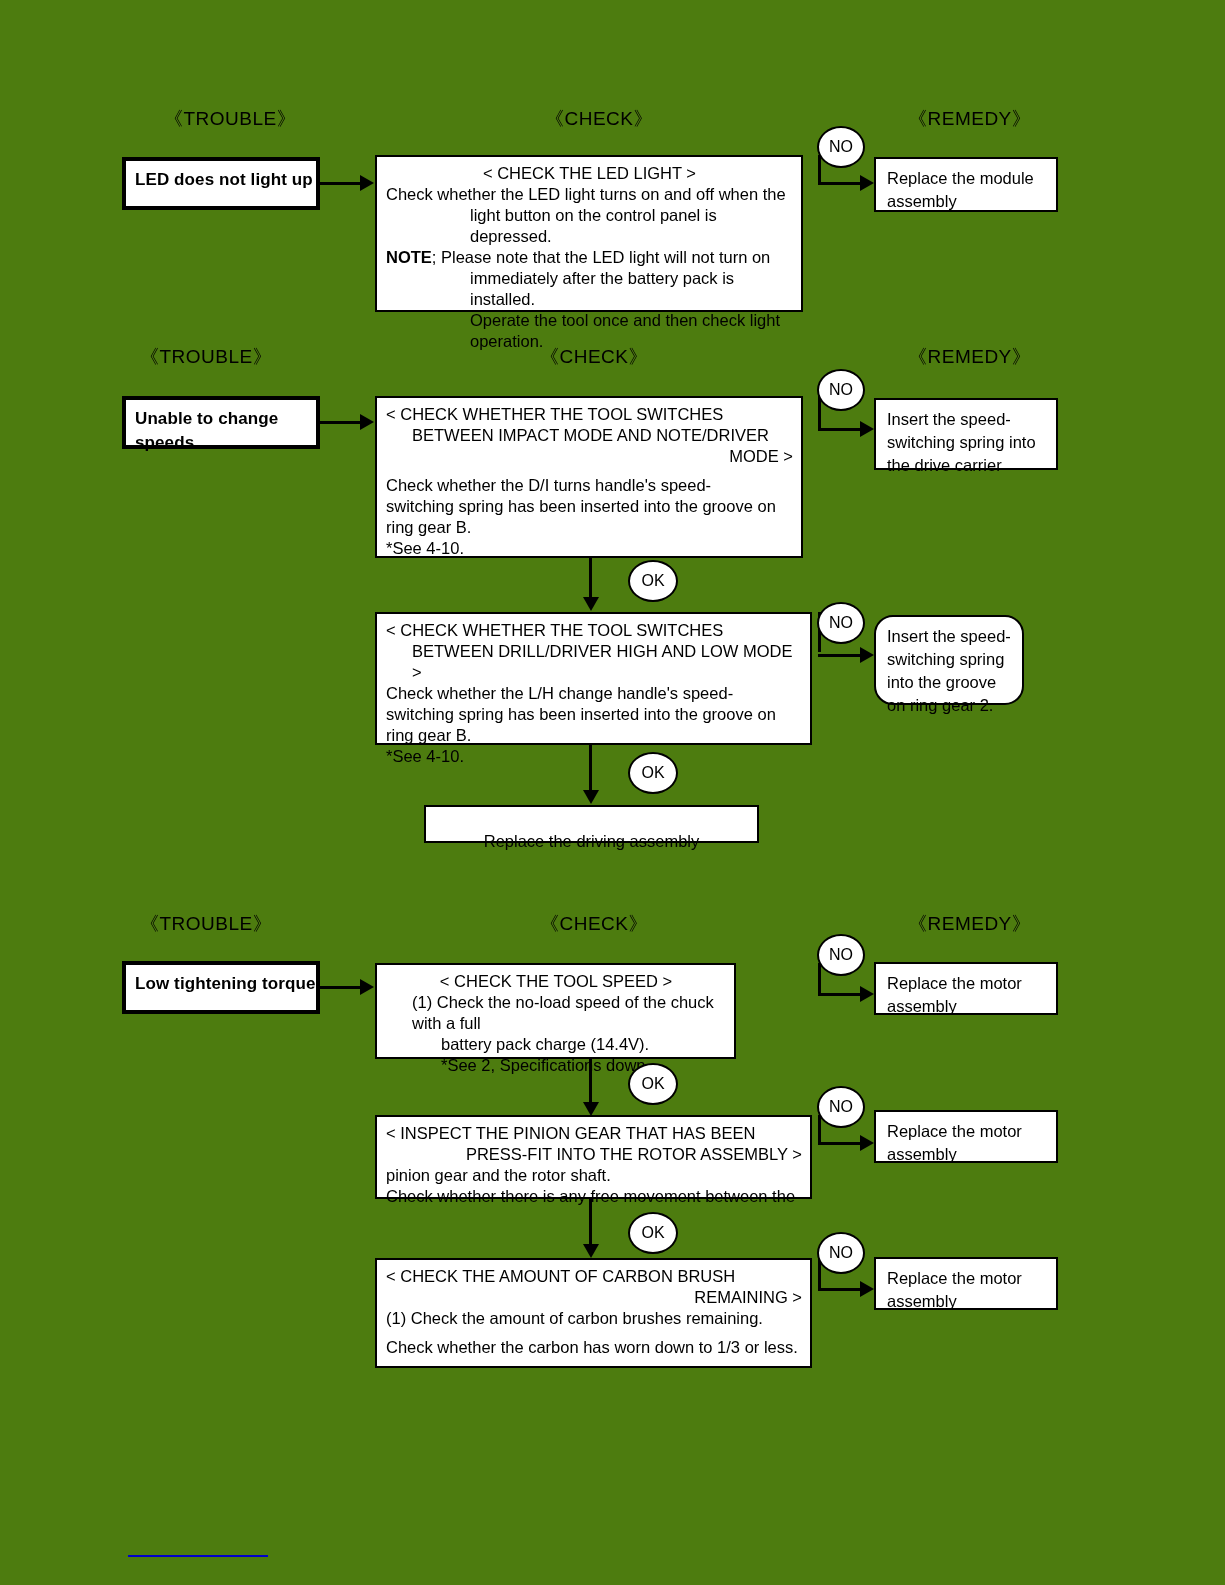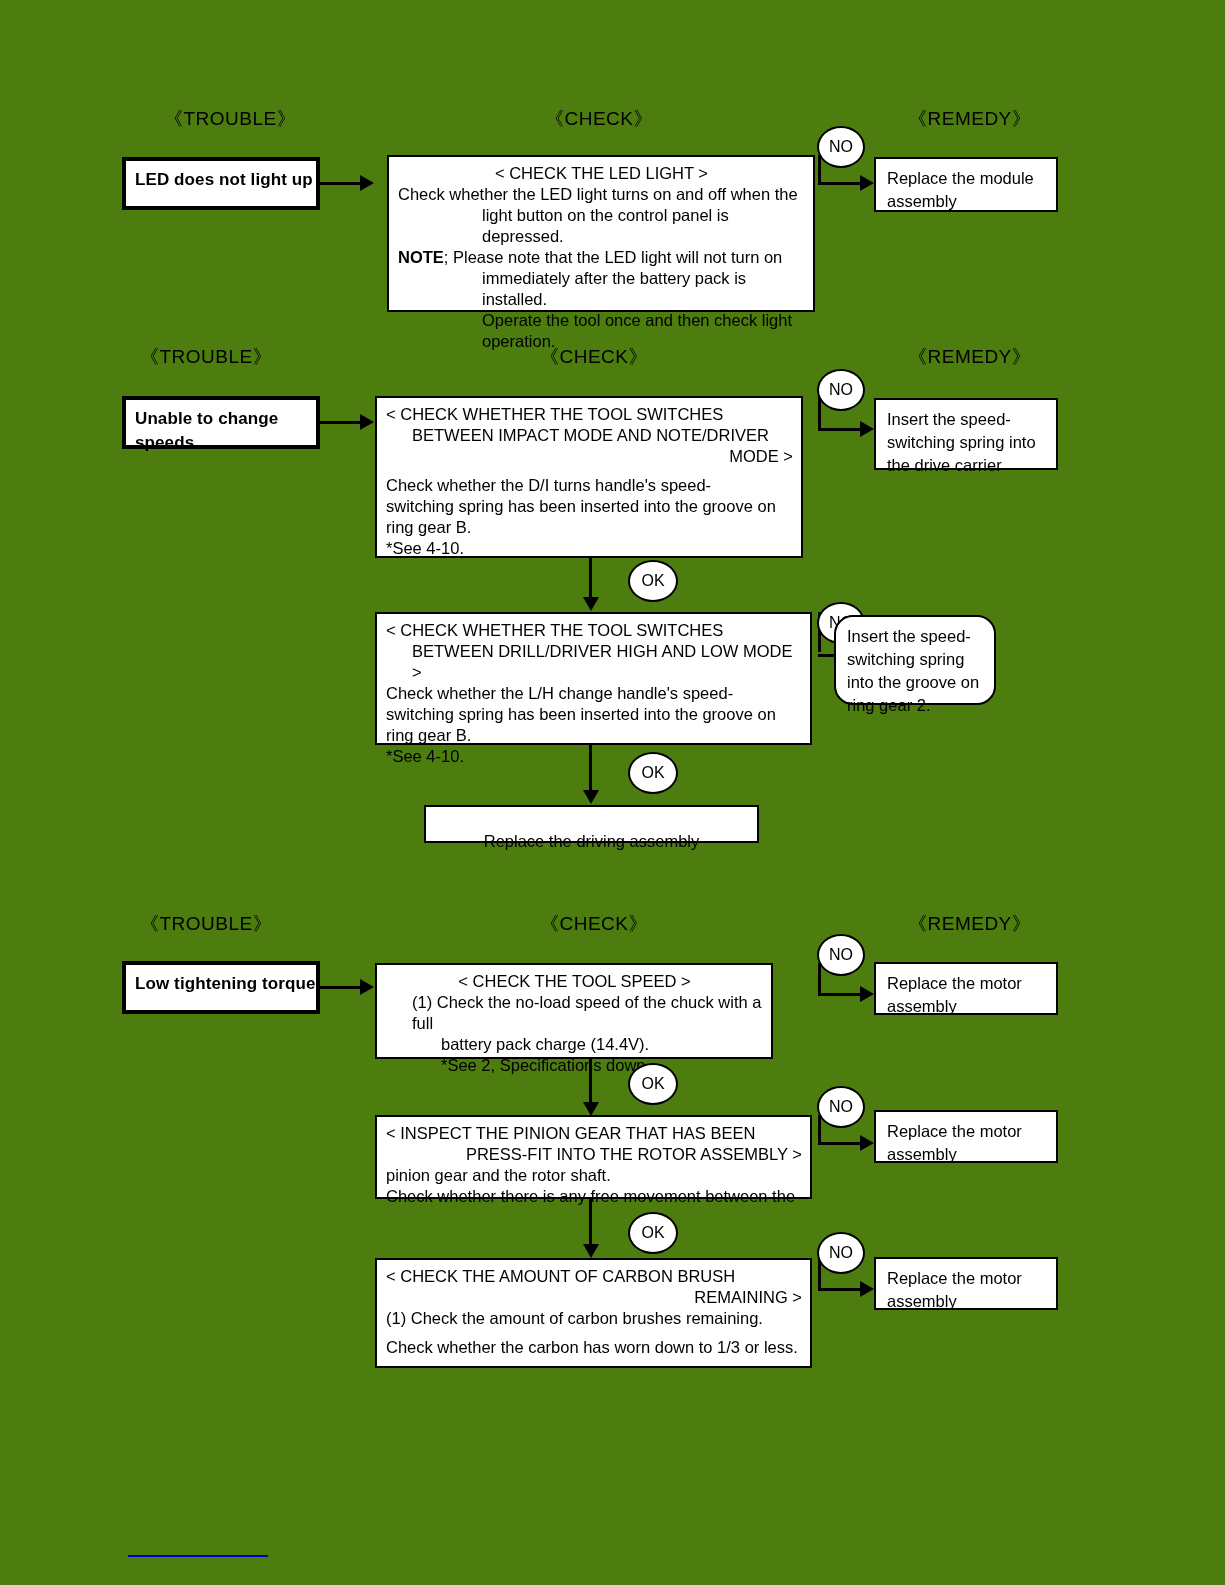--- a/index.html
+++ b/index.html
@@ -150,21 +150,21 @@
 
   <div class="col-head" style="left:164px; top:109px;">《TROUBLE》</div>
   <div class="col-head" style="left:545px; top:109px;">《CHECK》</div>
   <div class="col-head" style="left:908px; top:109px;">《REMEDY》</div>
 
   <div class="trouble-box" style="left:122px; top:157px; width:198px; height:53px;">LED does not light up</div>
 
   <div class="h-line" style="left:320px; top:182px; width:42px;"></div>
   <div class="arrow-r" style="left:360px; top:175px;"></div>
 
-  <div class="check-box" style="left:387px; top:155px; width:428px; height:157px;">
+  <div class="check-box" style="left:375px; top:155px; width:428px; height:157px;">
     <span class="ttl">&lt; CHECK THE LED LIGHT &gt;</span>
     <span class="ln">Check whether the LED light turns on and off when the</span>
     <span class="ind-hang">light button on the control panel is depressed.</span>
     <span class="ln"><b class="note-lbl">NOTE</b><span>; </span><span>Please note that the LED light will not turn on</span></span>
     <span class="ind-hang">immediately after the battery pack is installed.</span>
     <span class="ind-hang">Operate the tool once and then check light</span>
     <span class="ind-hang">operation.</span>
   </div>
 
   <div class="v-line" style="left:818px; top:155px; width:3px; height:30px;"></div>
@@ -212,38 +212,38 @@
     <span class="ln">switching spring has been inserted into the groove on</span>
     <span class="ln">ring gear B.</span>
     <span class="ln">*See 4-10.</span>
   </div>
 
   <div class="v-line" style="left:818px; top:612px; height:40px;"></div>
   <div class="h-line" style="left:818px; top:654px; width:52px;"></div>
   <div class="arrow-r" style="left:860px; top:647px;"></div>
   <div class="bubble bubble-no" style="left:817px; top:602px;">NO</div>
 
-  <div class="remedy-box" style="left:834px; top:615px; width:162px; height:90px;border-radius:19px;">Insert the speed-switching spring into the groove on ring gear 2.</div>
+  <div class="remedy-box" style="left:874px; top:615px; width:150px; height:90px;border-radius:19px;">Insert the speed-switching spring into the groove on ring gear 2.</div>
 
   <div class="v-line" style="left:589px; top:745px; height:48px;"></div>
   <div class="arrow-d" style="left:583px; top:790px;"></div>
   <div class="bubble bubble-ok" style="left:628px; top:752px;">OK</div>
 
   <div class="result-box" style="left:424px; top:805px; width:335px; height:38px;">Replace the driving assembly</div>
 
   <div class="col-head" style="left:140px; top:914px;">《TROUBLE》</div>
   <div class="col-head" style="left:540px; top:914px;">《CHECK》</div>
   <div class="col-head" style="left:908px; top:914px;">《REMEDY》</div>
 
   <div class="trouble-box" style="left:122px; top:961px; width:198px; height:53px;">Low tightening torque</div>
 
   <div class="h-line" style="left:320px; top:986px; width:42px;"></div>
   <div class="arrow-r" style="left:360px; top:979px;"></div>
 
-  <div class="check-box" style="left:375px; top:963px; width:398px; height:96px;">
+  <div class="check-box" style="left:375px; top:963px; width:361px; height:96px;">
     <span class="ttl">&lt; CHECK THE TOOL SPEED &gt;</span>
     <span class="ind">(1) Check the no-load speed of the chuck with a full</span>
     <span class="ind2">battery pack charge (14.4V).</span>
     <span class="ind2">*See 2, Specifications down.</span>
   </div>
 
   <div class="v-line" style="left:818px; top:963px; height:32px;"></div>
   <div class="h-line" style="left:818px; top:993px; width:52px;"></div>
   <div class="arrow-r" style="left:860px; top:986px;"></div>
   <div class="bubble bubble-no" style="left:817px; top:934px;">NO</div>

